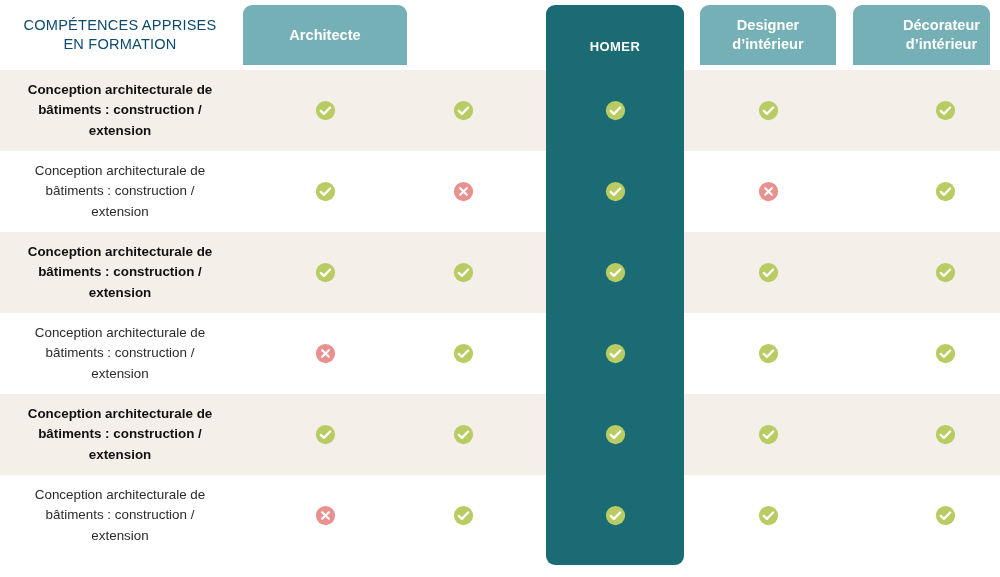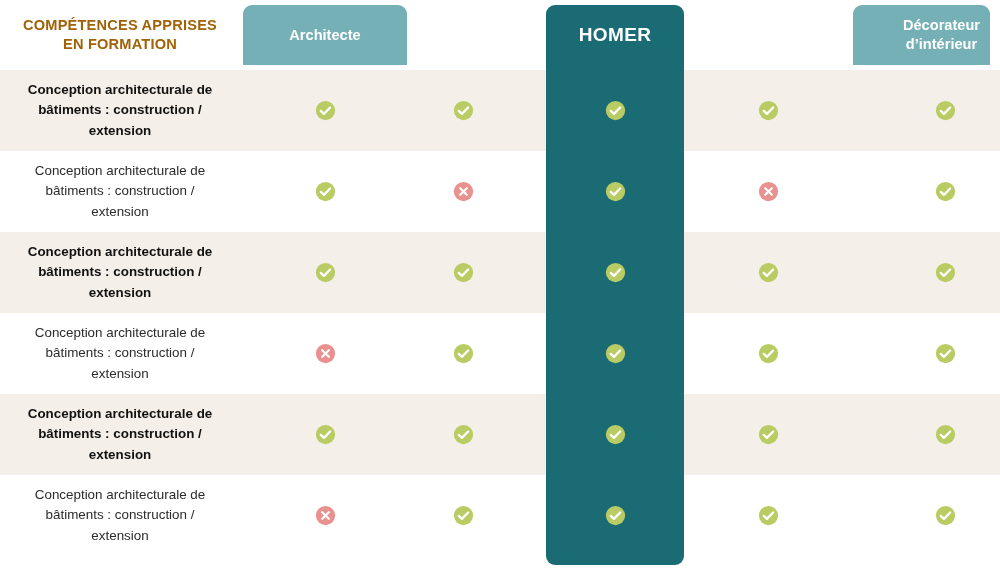--- a/index.html
+++ b/index.html
@@ -42,23 +42,23 @@
   #header-title {
     position: absolute;
     left: 0; top: 0;
     width: 240px;
     height: 70px;
     display: flex;
     align-items: center;
     justify-content: center;
     text-align: center;
     padding: 0 14px;
-    color: #a16207;
+    color: #0c4a6e;
     font-size: 14.6px;
-    font-weight: bold;
+    font-weight: normal;
     line-height: 1.33;
     letter-spacing: 0.2px;
     text-transform: uppercase;
   }
 
   .col-header {
     position: absolute;
     top: 5px;
     height: 60px;
     background: #74B0B5;
@@ -70,22 +70,23 @@
     color: #ffffff;
     font-size: 14.6px;
     font-weight: bold;
     line-height: 1.28;
     padding: 0 8px;
   }
 
   .col-header.is-featured {
     background: transparent;
     border-radius: 0;
-    font-size: 19px;
+    font-size: 13px;
     letter-spacing: 0.4px;
+    margin-top: 12px;
   }
 
   
   .c0 { left: 243px; width: 164px; }
   .c1 { left: 395px; width: 136px; }
   .c2 { left: 546px; width: 138px; }
   .c3 { left: 700px; width: 136px; }
   .c4 { left: 853px; width: 137px; padding-left: 48px; }
 
   
@@ -160,20 +161,21 @@
 <div id="table-root">
 
   <div id="footer-spacer"></div>
 
   <div id="homer-column-band"></div>
 
   <div id="header-row">
     <div id="header-title">COMPÉTENCES APPRISES EN FORMATION</div>
   <div class="col-header c0">Architecte</div>
       <div class="col-header c2 is-featured">HOMER</div>
+      <div class="col-header c3">Designer d’intérieur</div>
       <div class="col-header c4">Décorateur d’intérieur</div>
     </div>
 
   <div id="body-rows">
       <div class="data-row shaded">
         <div class="row-stripe-left"></div>
         <div class="row-stripe-right"></div>
         <div class="row-label">Conception architecturale de bâtiments : construction / extension</div>
         <div class="cell c0">
           <svg class="status-icon" viewBox="0 0 24 24">

